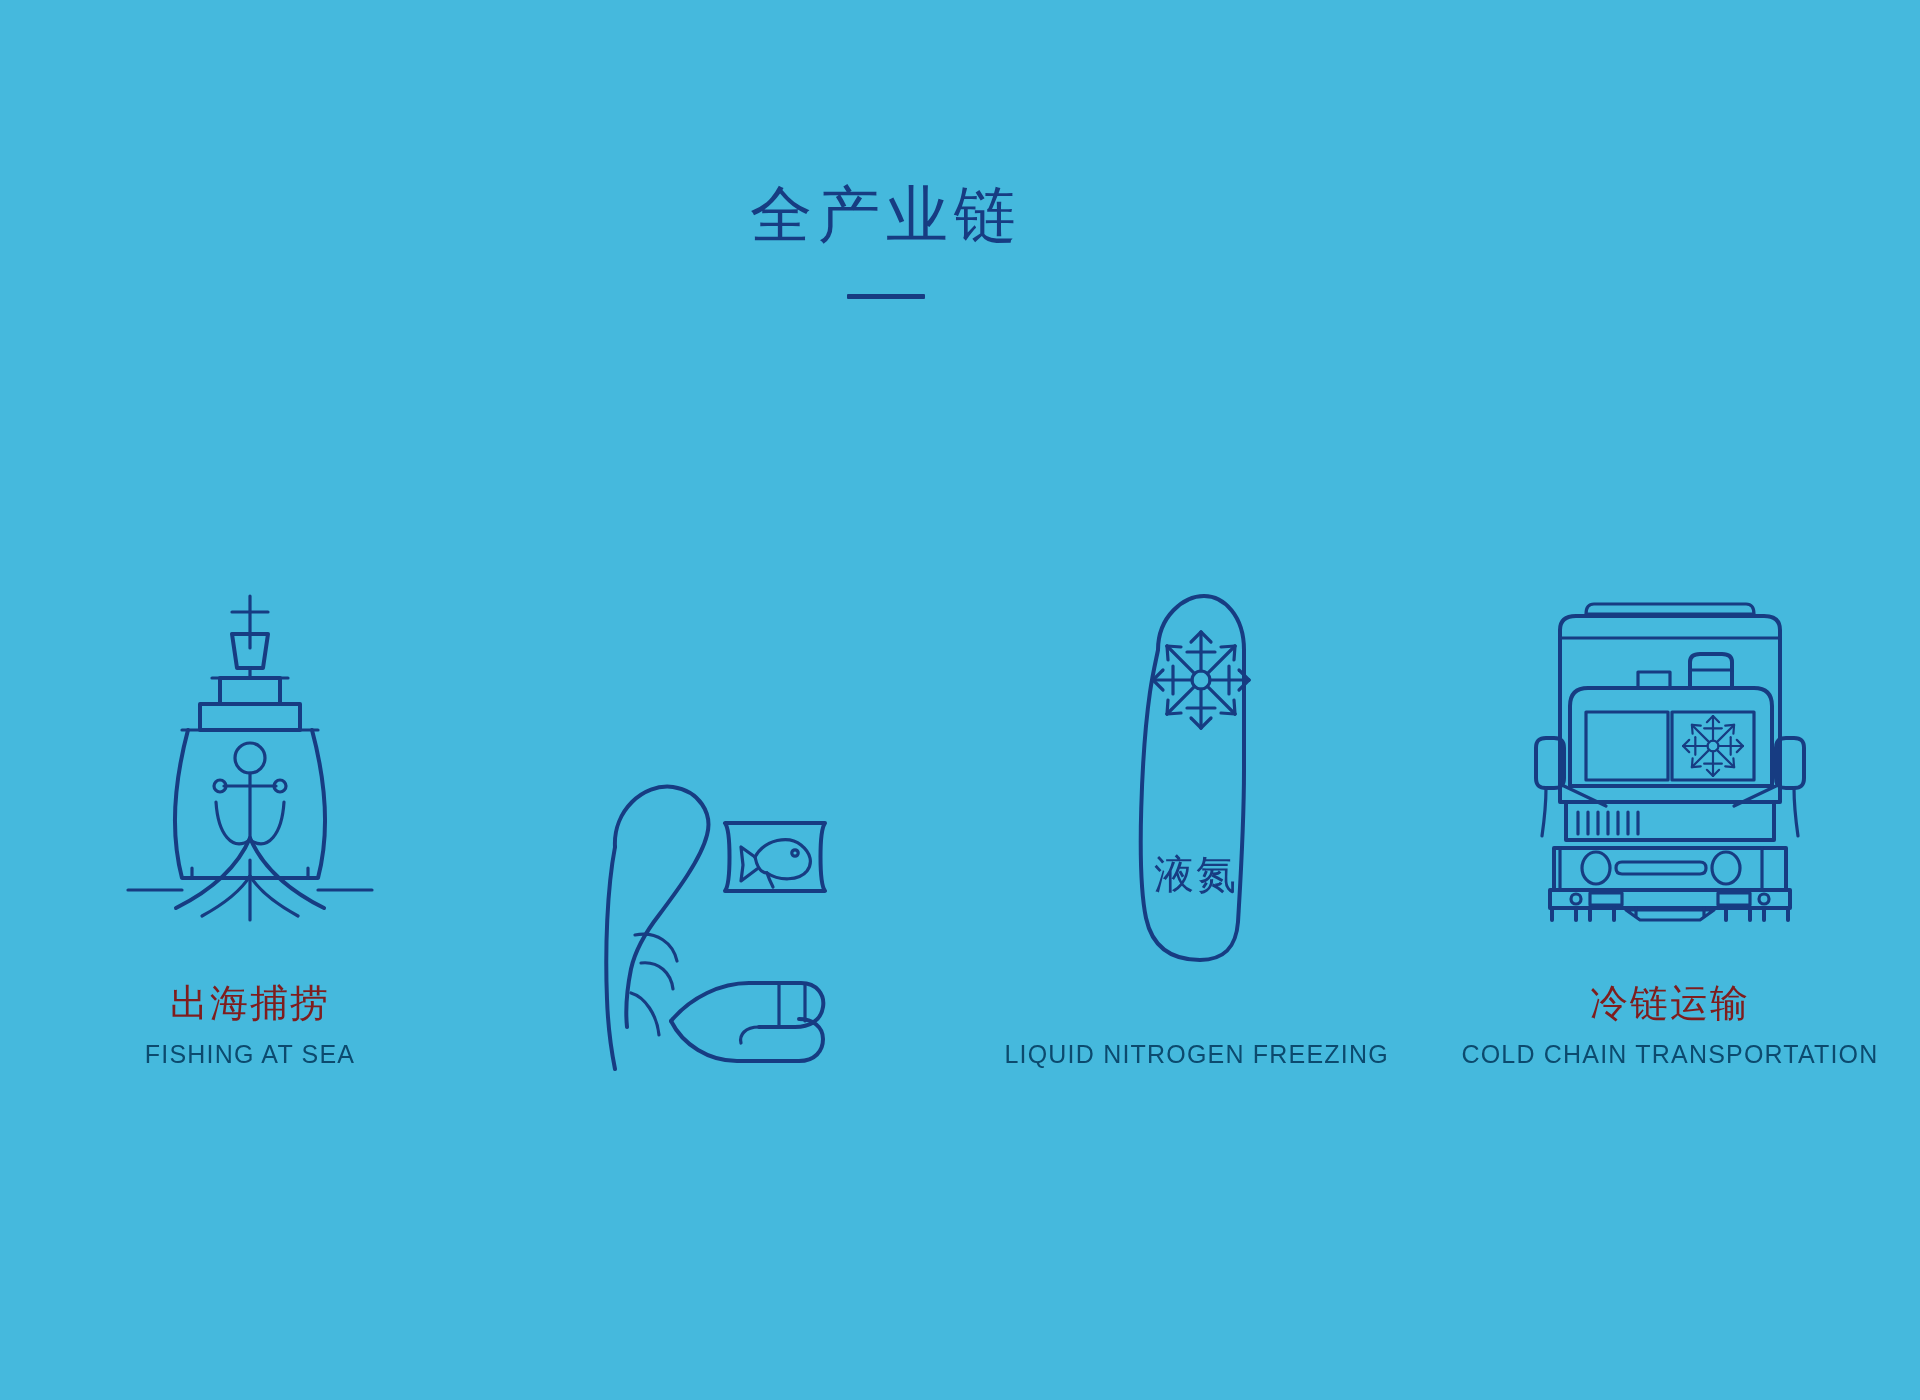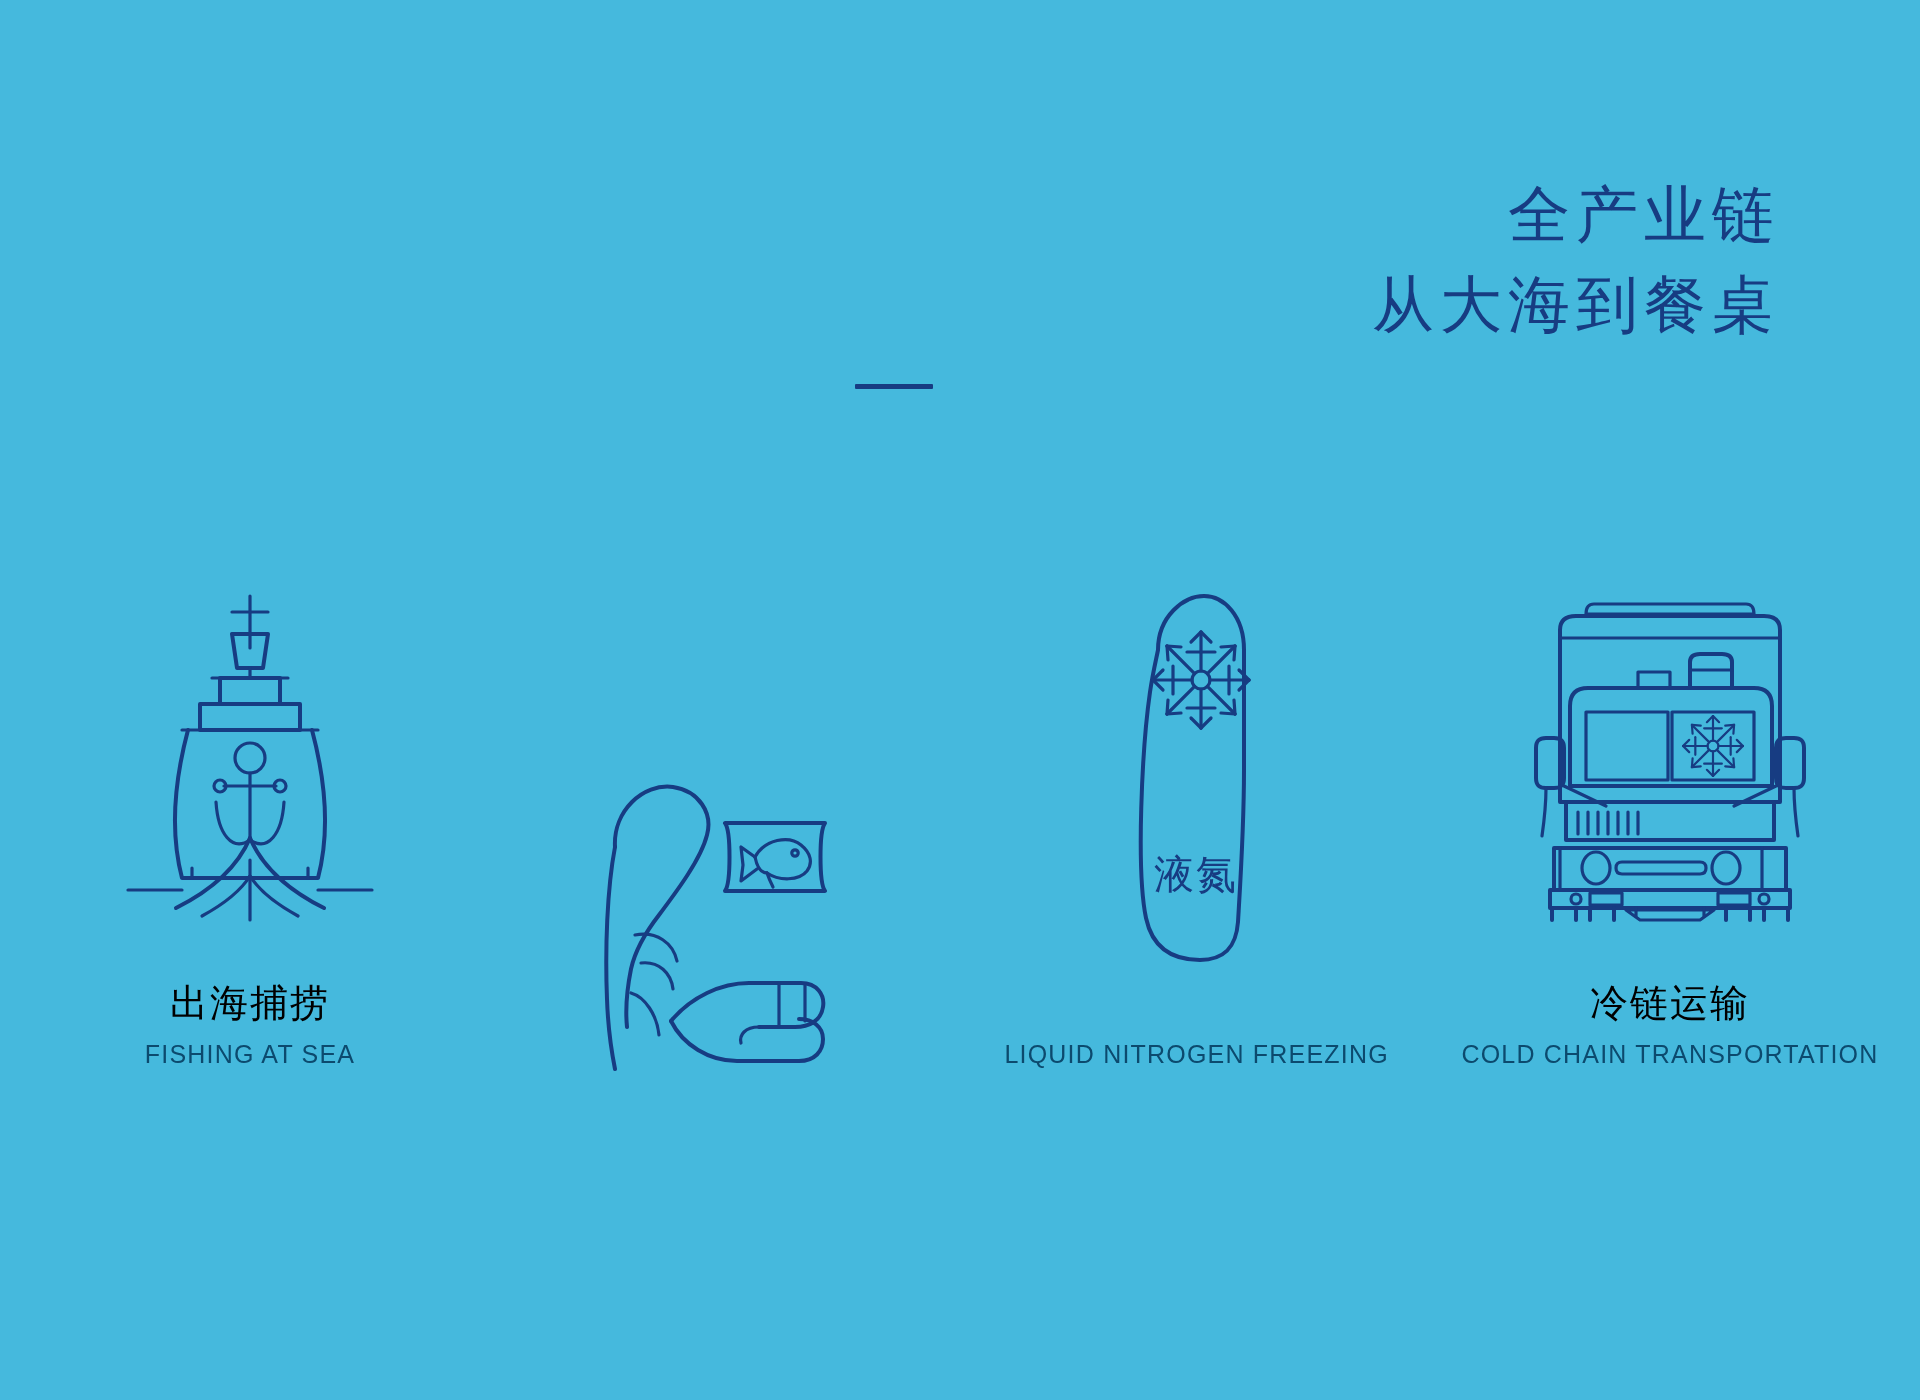--- a/index.html
+++ b/index.html
@@ -9,22 +9,21 @@
     font-family:"Liberation Sans", sans-serif;
     overflow:hidden;
     position:relative;
   }
   .page{position:relative;width:1920px;height:1400px;}
 
   
   .header{
     position:absolute;
     top:170px;left:0;width:1772px;
-    text-align:right;
-    padding-left:8px;
+    text-align:center;
   }
   .title-line{
     font-family:"DejaVu Serif","Liberation Serif",serif;
     color:#173c82;
     font-size:62px;
     line-height:1.45;
     letter-spacing:6px;
     font-weight:400;
   }
   .divider{
@@ -54,21 +53,21 @@
     height:400px;
     display:flex;
     align-items:flex-end;
     justify-content:center;
   }
   .labels{
     margin-top:60px;
     text-align:center;
   }
   .label-cn{
-    color:#000000;
+    color:#7f1d1d;
     font-size:38px;
     letter-spacing:2px;
     line-height:1.25;
     white-space:nowrap;
   }
   .label-en{
     color:#0c4a6e;
     font-size:25px;
     letter-spacing:1.2px;
     margin-top:12px;
@@ -97,21 +96,20 @@
     letter-spacing:2px;
   }
 </style>
 </head>
 <body>
 
 <div class="page">
 
   <div class="header">
     <div class="title-line">全产业链</div>
-    <div class="title-line">从大海到餐桌</div>
     <div class="divider"></div>
   </div>
 
   <div class="row">
 
     <div class="col">
       <div class="icon-wrap">
         <svg width="260" height="330" viewBox="0 0 260 330">
 
           <path class="ln-thin" d="M130 6 L130 58"></path>

